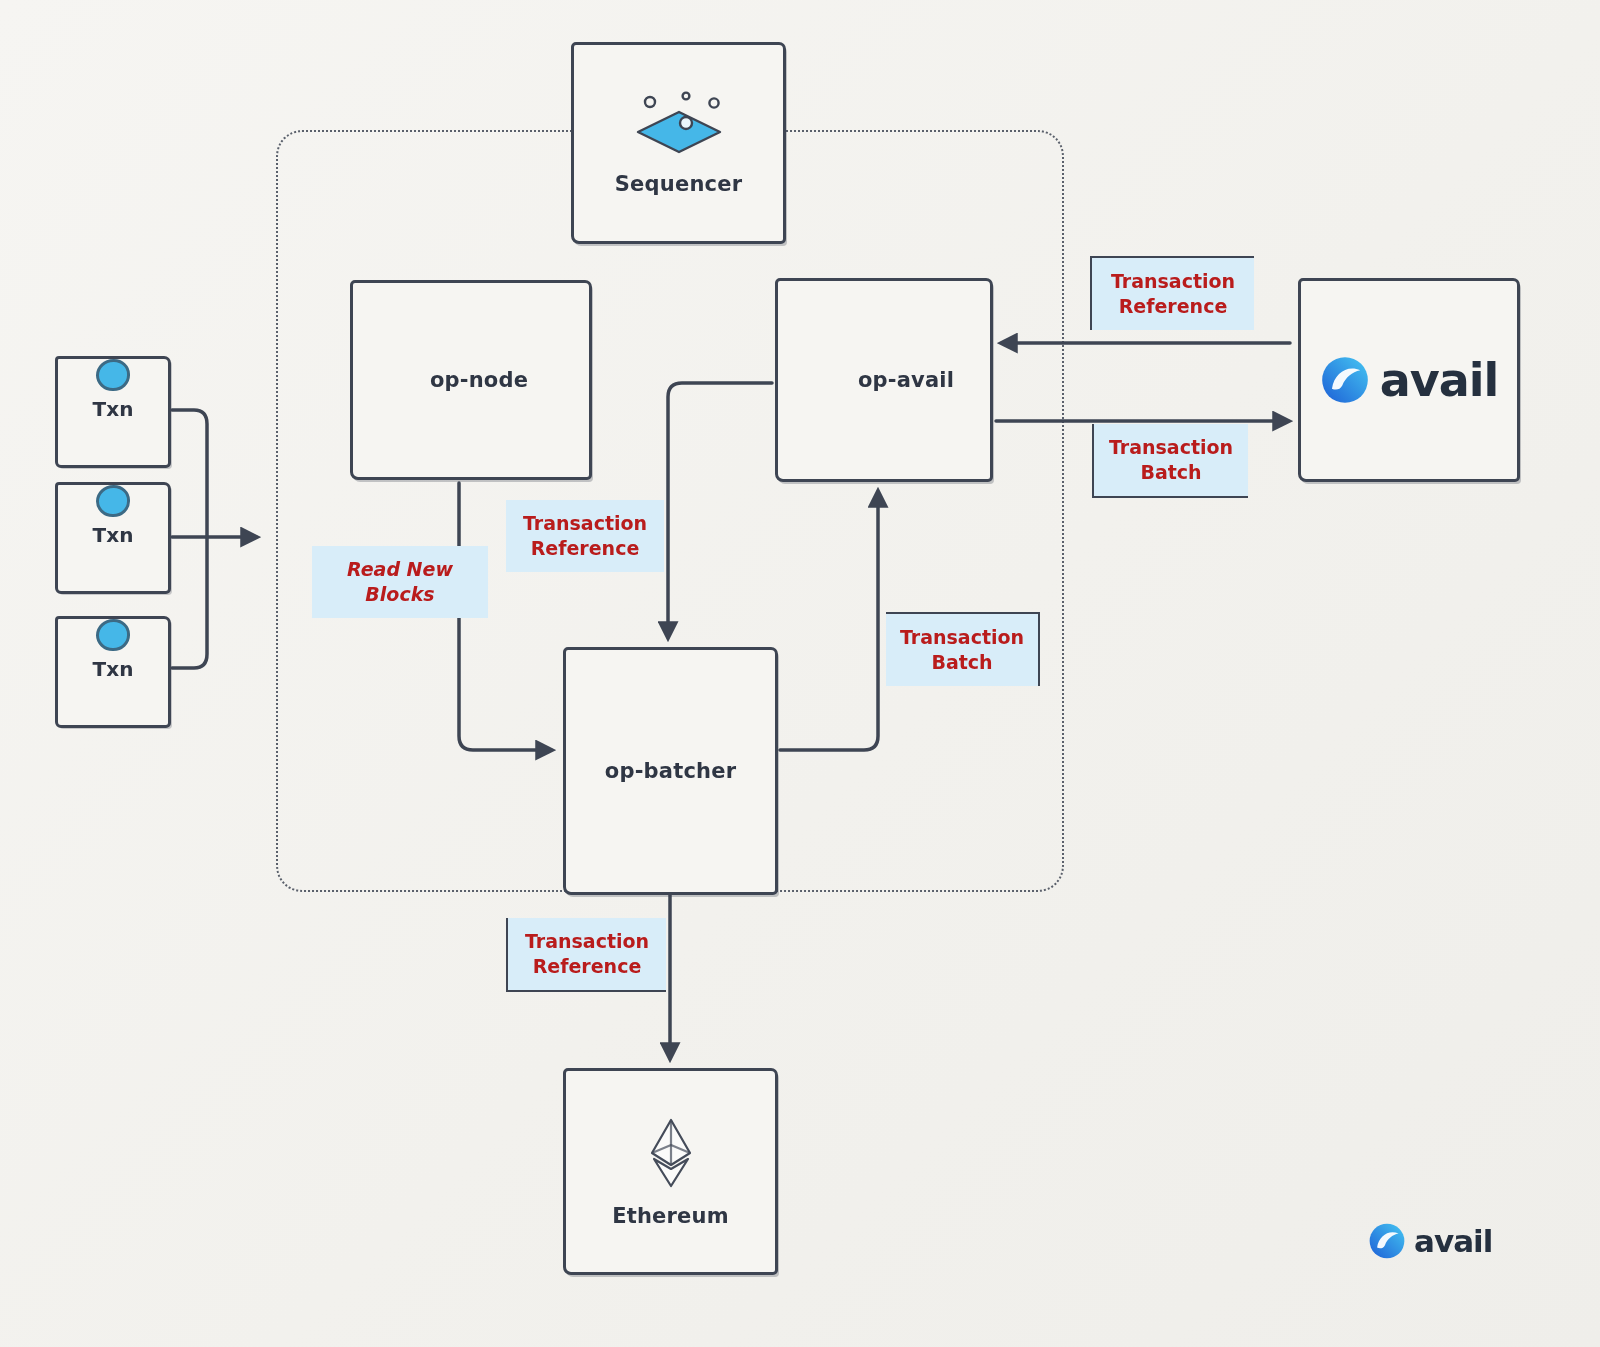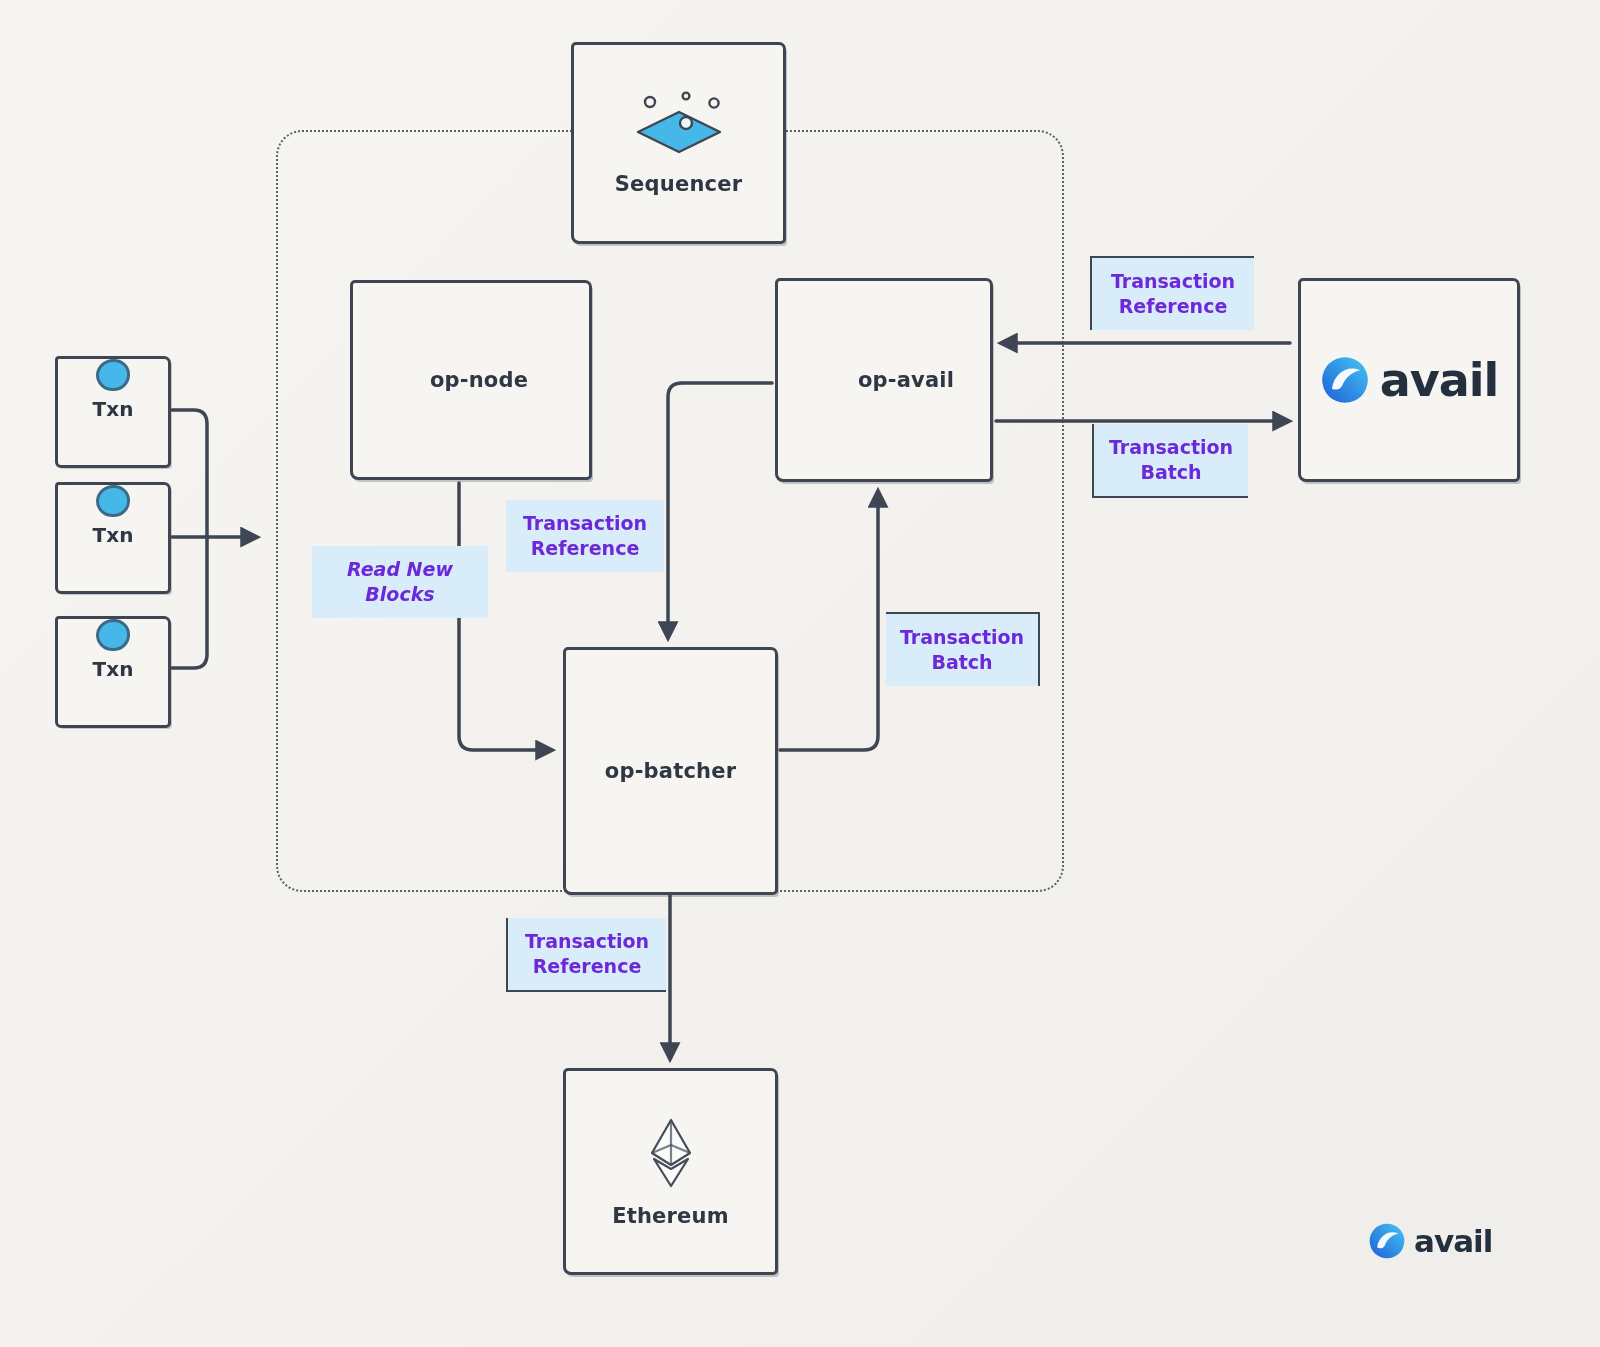--- a/index.html
+++ b/index.html
@@ -26,21 +26,21 @@
     display:flex;flex-direction:column;align-items:center;justify-content:flex-start;gap:6px;
     box-shadow:2px 2px 0 -1px rgba(62,69,83,0.25);
   }
   .txn-dot{
     width:34px;height:32px;background:#45b7e8;
     border:3px solid #3c6a85;border-radius:52% 48% 50% 50%;
     box-sizing:border-box;
   }
   .txn-label{font-weight:700;font-size:20px;color:#2f3644;}
   .chip{
-    position:absolute;background:#d8edf9;color:#6d28d9;font-weight:700;
+    position:absolute;background:#d8edf9;color:#b91c1c;font-weight:700;
     font-size:19px;line-height:1.32;padding:11px 10px;box-sizing:border-box;
     display:flex;align-items:center;justify-content:center;text-align:center;
   }
   .bt{border-top:2.5px solid #3e4553;} .br{border-right:2.5px solid #3e4553;}
   .bb{border-bottom:2.5px solid #3e4553;} .bl{border-left:2.5px solid #3e4553;}
   .wires{position:absolute;left:0;top:0;pointer-events:none;}
   .avail-row{display:flex;align-items:center;gap:10px;}
   .avail-word{font-weight:700;font-size:46px;color:#25303f;letter-spacing:-1px;}
   .watermark{position:absolute;left:1368px;top:1222px;display:flex;align-items:center;gap:8px;}
   .watermark .avail-word{font-size:31px;}

